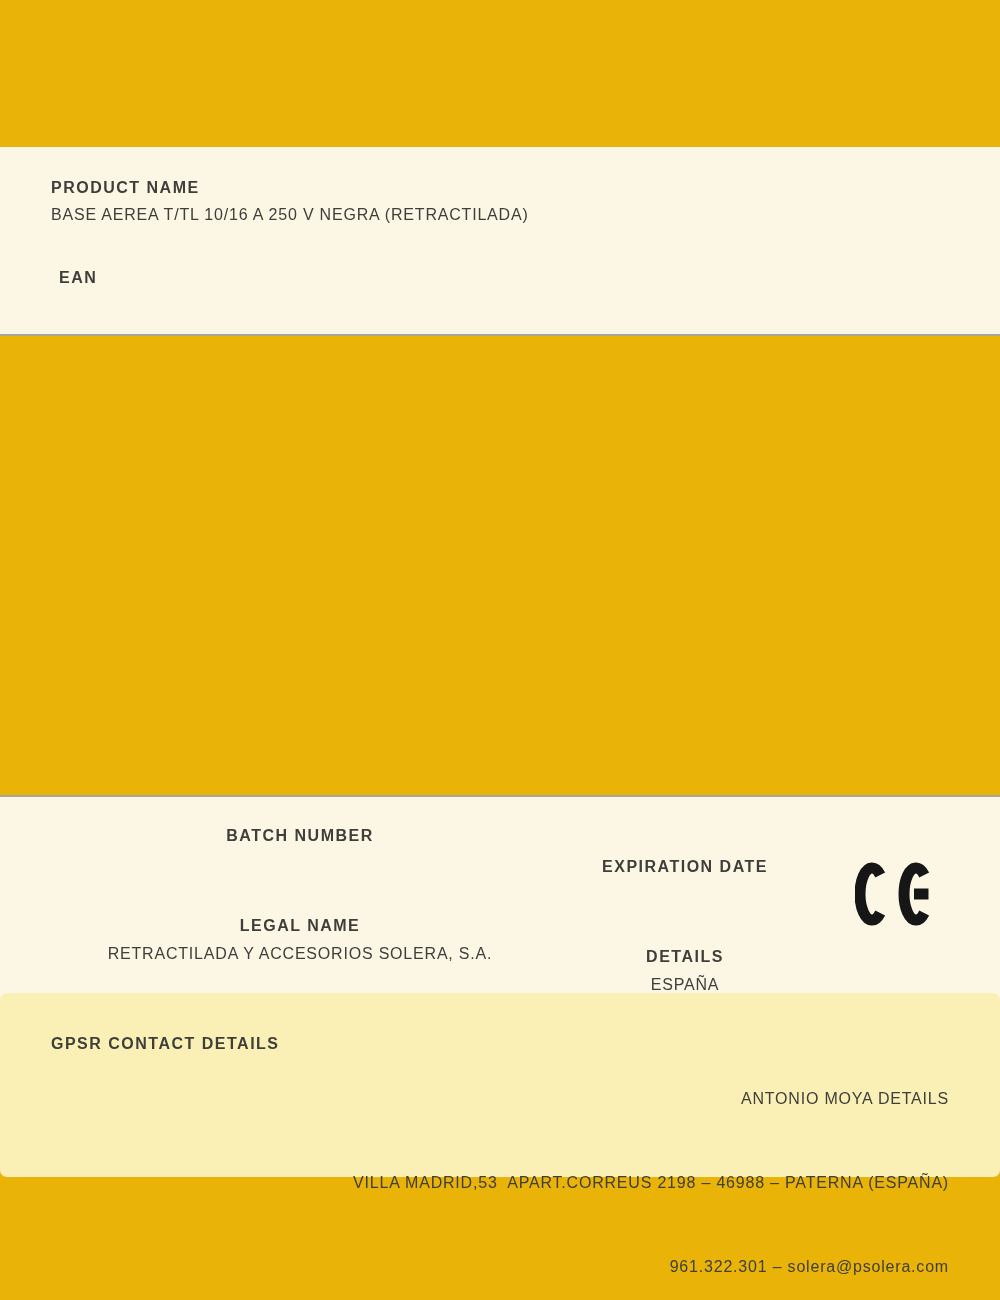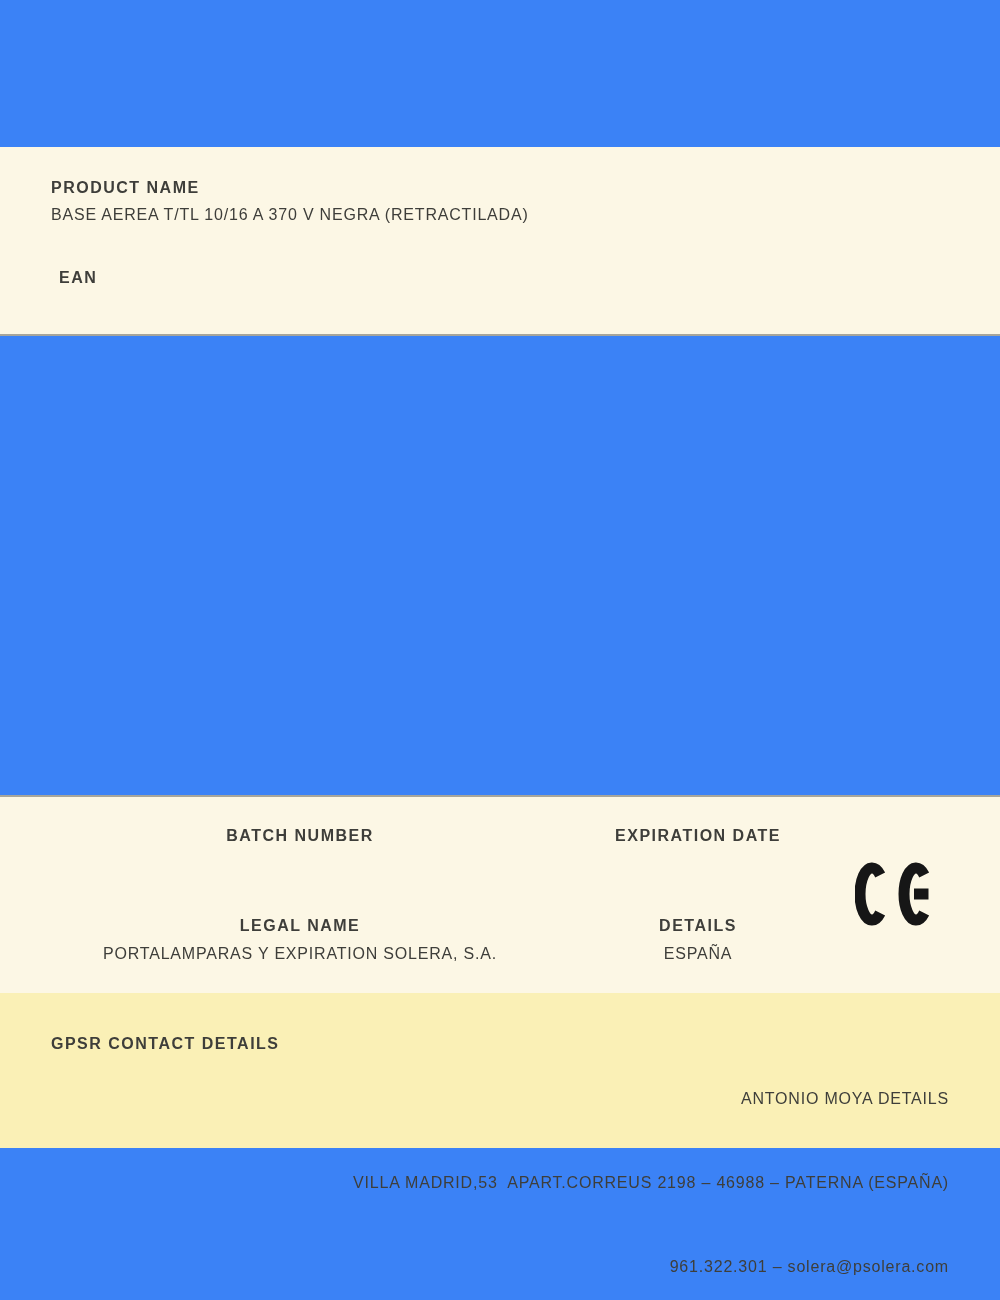--- a/index.html
+++ b/index.html
@@ -8,21 +8,21 @@
     --border: #A6A59B;
     --text: #3E3E3A;
     --ce: #161616;
   }
   * { margin: 0; padding: 0; box-sizing: border-box; }
   html, body { background: #ffffff; }
   .page {
     position: relative;
     width: 1000px;
     height: 1300px;
-    background: #3b82f6;
+    background: #eab308;
     font-family: "Liberation Sans", sans-serif;
     color: var(--text);
     overflow: hidden;
   }
   .sec { position: absolute; left: 0; width: 100%; }
 
   
   .product-sec {
     top: 147px;
     height: 189px;
@@ -47,31 +47,32 @@
   
   .details-sec {
     top: 795px;
     height: 240px;
     background: var(--section_bg);
     border-top: 2px solid var(--border);
     border-bottom: 2px solid var(--border);
   }
   .col { position: absolute; top: 0; text-align: center; }
   .col-a { left: 50px; width: 500px; }
-  .col-b { left: 548px; width: 300px; }
+  .col-b { left: 535px; width: 300px; margin-top: 31px; }
   .row1 { margin-top: 29px; }
   .row2 { margin-top: 71px; }
   .col .value { margin-top: 9px; }
   .ce-mark { position: absolute; left: 855px; top: 65px; }
 
   
   .gpsr-sec {
     top: 993px;
-    height: 155px;
+    height: 184px;
     background: var(--gpsr_bg);
+    border-radius: 7px;
   }
   .gpsr-title {
     position: absolute;
     left: 51px;
     top: 41px;
     font-size: 16px;
     font-weight: bold;
     letter-spacing: 1.5px;
     line-height: 19px;
   }
@@ -87,32 +88,32 @@
   }
 </style>
 </head>
 <body>
 
 <div class="page">
 
   <section class="sec product-sec">
     <div class="field">
       <div class="label">PRODUCT NAME</div>
-      <div class="value">BASE AEREA T/TL 10/16 A 370 V NEGRA (RETRACTILADA)</div>
+      <div class="value">BASE AEREA T/TL 10/16 A 250 V NEGRA (RETRACTILADA)</div>
     </div>
     <div class="field field-ean">
       <div class="label">EAN</div>
     </div>
   </section>
 
   <section class="sec details-sec">
     <div class="col col-a">
       <div class="label row1">BATCH NUMBER</div>
       <div class="label row2">LEGAL NAME</div>
-      <div class="value">PORTALAMPARAS Y EXPIRATION SOLERA, S.A.</div>
+      <div class="value">RETRACTILADA Y ACCESORIOS SOLERA, S.A.</div>
     </div>
     <div class="col col-b">
       <div class="label row1">EXPIRATION DATE</div>
       <div class="label row2">DETAILS</div>
       <div class="value">ESPAÑA</div>
     </div>
     <svg class="ce-mark" width="80" height="64" viewBox="0 0 80 64" aria-hidden="true">
       <g fill="none" stroke="#161616" stroke-width="11" stroke-linecap="butt">
         <path d="M 25.2 13 A 12 26 0 1 0 25.2 51"></path>
         <path d="M 69.2 13 A 12 26 0 1 0 69.2 51"></path>

